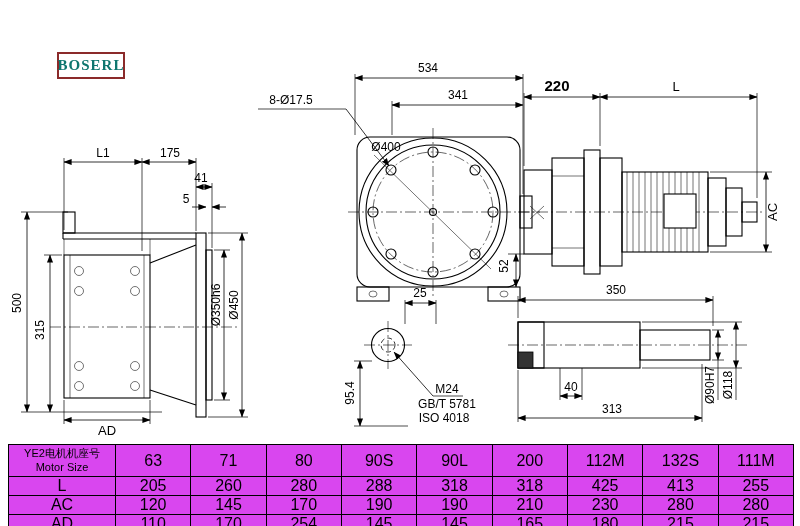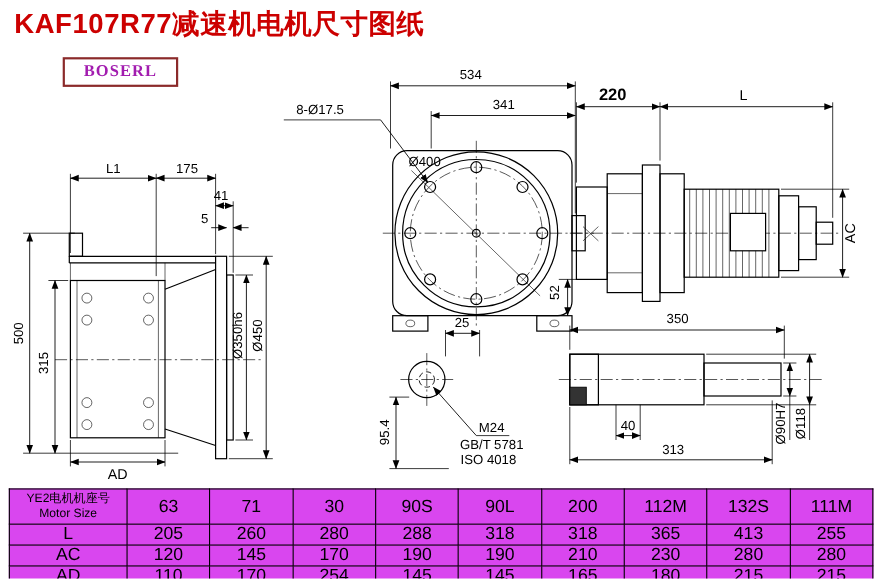--- a/index.html
+++ b/index.html
@@ -3,22 +3,22 @@
 <meta charset="utf-8">
 <style>
   * { margin:0; padding:0; box-sizing:border-box; }
   html,body { width:800px; height:526px; background:#ffffff;
               font-family:"Liberation Sans","DejaVu Sans",sans-serif; overflow:hidden; }
   .page { position:relative; width:800px; height:526px; background:#fff; }
 
   .title { position:absolute; top:5px; left:13px; font-size:25px; font-weight:bold;
            color:#cc0000; letter-spacing:0.5px; white-space:nowrap; }
 
-  .logo { position:absolute; top:52px; left:57px; width:105px; height:27px;
-          border:2px solid #8b2a2a; color:#a21caf; background:#fff;
+  .logo { position:absolute; top:52px; left:57px; width:68px; height:27px;
+          border:2px solid #8b2a2a; color:#0f766e; background:#fff;
           font-family:"Liberation Serif","DejaVu Serif",serif; font-weight:bold;
           font-size:15px; letter-spacing:1px;
           display:flex; align-items:center; justify-content:center; }
 
   svg.drawing { position:absolute; top:0; left:0; }
   svg text { font-family:"Liberation Sans","DejaVu Sans",sans-serif; fill:#000; }
   .d  { font-size:12px; text-anchor:middle; }
   .db { font-size:15px; font-weight:bold; text-anchor:middle; }
   .ln  { stroke:#000; stroke-width:1.1; fill:none; }
   .lnf { stroke:#000; stroke-width:1.1; fill:#fff; }
@@ -33,21 +33,20 @@
   .dim-table td { border:1px solid #000; text-align:center; vertical-align:middle;
                   font-size:16px; color:#000; padding:0; height:16px; white-space:nowrap; overflow:hidden; }
   .dim-table tr.hdr td { height:32px; }
   .dim-table .hdr-cell { font-size:11px; line-height:1.25; }
 </style>
 </head>
 <body>
 
 <div class="page">
 
-  <div class="title">KAF107R77减速机电机尺寸图纸</div>
   <div class="logo">BOSERL</div>
 
   <svg class="drawing" width="800" height="444" viewBox="0 0 800 444">
     <defs>
       <marker id="arr" viewBox="0 0 10 10" refX="9.5" refY="5" markerWidth="10" markerHeight="10" orient="auto-start-reverse">
         <path d="M0,1.2 L10,5 L0,8.8 Z" fill="#000"></path>
       </marker>
       <pattern id="hatch" width="5" height="5" patternUnits="userSpaceOnUse" patternTransform="rotate(45)">
         <line x1="0" y1="0" x2="0" y2="5" stroke="#000" stroke-width="0.7"></line>
       </pattern>
@@ -281,37 +280,37 @@
         <col>
     </colgroup>
     <tbody>
       <tr class="hdr">
         <td class="hdr-cell">
           <div>YE2电机机座号</div>
           <div>Motor Size</div>
         </td>
         <td>63</td>
         <td>71</td>
-        <td>30</td>
+        <td>80</td>
         <td>90S</td>
         <td>90L</td>
         <td>200</td>
         <td>112M</td>
         <td>132S</td>
         <td>111M</td>
       </tr>
       <tr>
         <td>L</td>
         <td>205</td>
         <td>260</td>
         <td>280</td>
         <td>288</td>
         <td>318</td>
         <td>318</td>
-        <td>365</td>
+        <td>425</td>
         <td>413</td>
         <td>255</td>
       </tr>
       <tr>
         <td>AC</td>
         <td>120</td>
         <td>145</td>
         <td>170</td>
         <td>190</td>
         <td>190</td>

